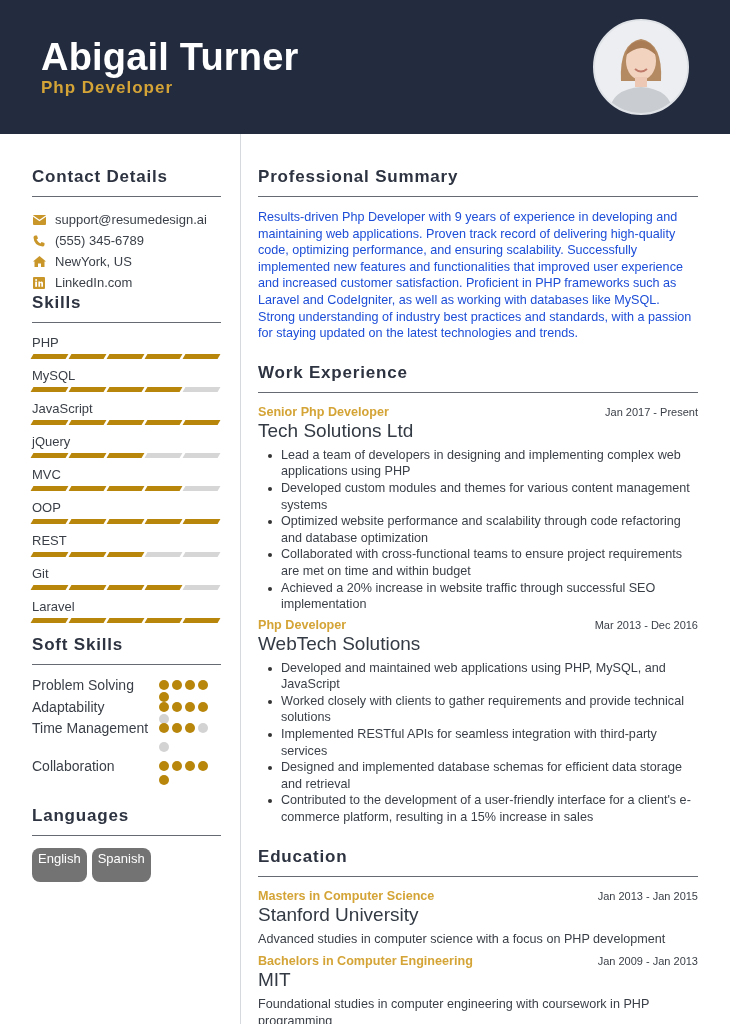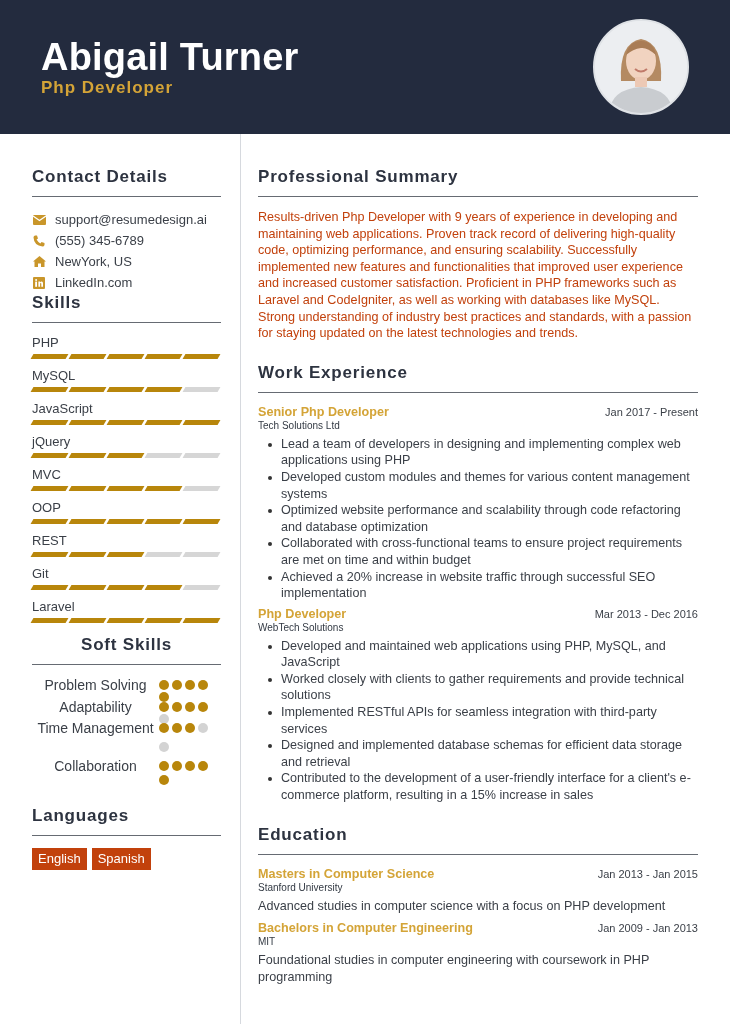--- a/index.html
+++ b/index.html
@@ -31,28 +31,28 @@
   .bar.off { background: #d6d6d6; }
 
   .soft { position: relative; }
   .soft-row { position: relative; display: flex; font-size: 14px; color: #3a3f47; }
   .soft-label { width: 127px; line-height: 17px; }
   .dots { width: 52px; display: flex; flex-wrap: wrap; gap: 2px 3px; padding-top: 3px; }
   .dot { width: 10px; height: 10px; border-radius: 50%; background: #b8860b; }
   .dot.off { background: #d3d3d3; }
 
   .langs { display: flex; gap: 5px; margin-top: 12px; }
-  .lang { background: #c2410c; color: #ffffff; font-size: 13px; padding: 3px 6px; border-radius: 0; height: 22px; line-height: 16px; }
-
-  .summary { font-size: 12.6px; line-height: 16.6px; color: #c2410c; margin-top: 12px; }
+  .lang { background: #737373; color: #ffffff; font-size: 13px; padding: 3px 6px; border-radius: 8px; height: 34px; line-height: 16px; }
+
+  .summary { font-size: 12.6px; line-height: 16.6px; color: #1d4ed8; margin-top: 12px; }
 
   .job-head { display: flex; justify-content: space-between; align-items: baseline; }
   .job-title { font-size: 12.6px; font-weight: bold; color: #d4a437; }
   .job-date { font-size: 11px; color: #3a3f47; }
-  .job-co { font-size: 10px; color: #333a44; margin-top: 1px; }
+  .job-co { font-size: 19px; color: #333a44; margin-top: 1px; }
   .bullets { list-style: none; margin-top: 5px; }
   .bullets li { position: relative; padding-left: 23px; font-size: 12.6px; line-height: 16.6px; color: #3a3f47; }
   .bullets li::before { content: ""; position: absolute; left: 10px; top: 7px; width: 4px; height: 4px; border-radius: 50%; background: #333; }
 
   .edu-desc { font-size: 12.6px; line-height: 16.6px; color: #3a3f47; margin-top: 5px; }
 </style>
 </head>
 <body>
 
 <div class="header">
@@ -208,21 +208,21 @@
             <span class="bar"></span>
             <span class="bar"></span>
             <span class="bar"></span>
             <span class="bar"></span>
             <span class="bar"></span>
           </div>
         </div>
       </div>
   </div>
 
-  <div style="margin-top:12px;text-align:center;">
+  <div style="margin-top:12px;">
     <div class="sec-title">Soft Skills</div>
     <div class="sec-rule"></div>
     <div id="soft-list" class="soft" style="margin-top:12px;">
         <div class="soft-row" style="height: 22px;">
           <div class="soft-label">Problem Solving</div>
           <div class="dots">
             <span class="dot"></span>
             <span class="dot"></span>
             <span class="dot"></span>
             <span class="dot"></span>

